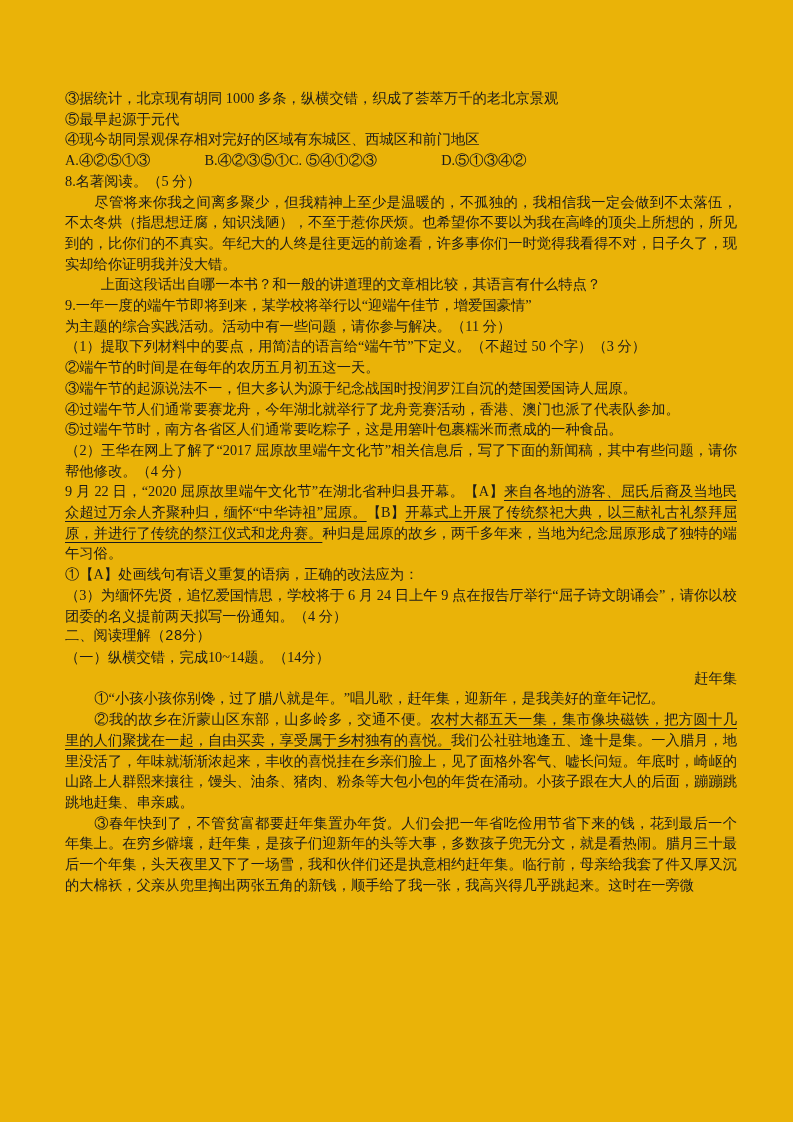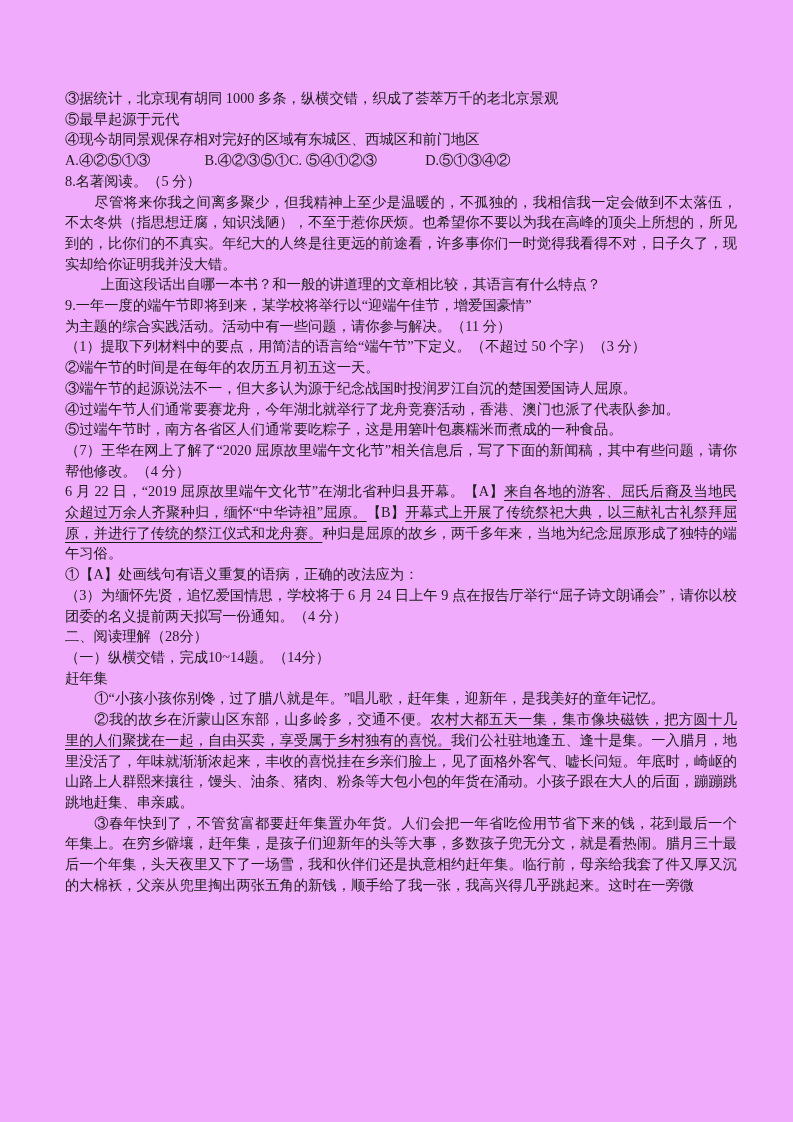--- a/index.html
+++ b/index.html
@@ -6,47 +6,47 @@
   body{
     background:#ffffff;
     font-family:"Liberation Serif","DejaVu Serif",serif;
     -webkit-font-smoothing:antialiased;
   }
   .page{
     position:relative;
     width:793px;
     height:1122px;
     margin:0 auto;
-    background:#f0abfc;
+    background:#eab308;
     color:#1b1b1b;
     box-sizing:border-box;
     padding:88px 56px 60px 65px;
     overflow:hidden;
   }
   .doc{
     width:672px;
     font-size:14.3px;
     line-height:20.7px;
     text-align:justify;
   }
   .doc p{margin:0;padding:0;}
   .indent{text-indent:2.05em;}
   .indent-q{text-indent:2.5em;}
-  .center{text-align:left;}
+  .center{text-align:right;}
   .ul{
     text-decoration:underline;
     text-underline-offset:4px;
     text-decoration-thickness:1px;
   }
   .gap-q9{margin-top:20px;}
   .gap-part2{margin-top:47px;}
   .gap-news{margin-top:31px;}
-  .gap-sec2{margin-top:46px;}
+  .gap-sec2{margin-top:46px;font-family:Liberation Mono, monospace;}
   .choices .b{margin-left:54px;}
-  .choices .d{margin-left:48px;}
+  .choices .d{margin-left:64px;}
   .nojust{text-align:left;}
 </style>
 </head>
 <body>
 
 <div class="page">
   <div class="doc">
 
     <p class="line">③据统计，北京现有胡同 1000 多条，纵横交错，织成了荟萃万千的老北京景观</p>
     <p class="line">⑤最早起源于元代</p>
@@ -58,23 +58,23 @@
     <p class="indent-q nojust">上面这段话出自哪一本书？和一般的讲道理的文章相比较，其语言有什么特点？</p>
 
     <p class="nojust gap-q9">9.一年一度的端午节即将到来，某学校将举行以“迎端午佳节，增爱国豪情”</p>
     <p class="nojust">为主题的综合实践活动。活动中有一些问题，请你参与解决。（11 分）</p>
     <p class="nojust">（1）提取下列材料中的要点，用简洁的语言给“端午节”下定义。（不超过 50 个字）（3 分）</p>
     <p>②端午节的时间是在每年的农历五月初五这一天。</p>
     <p>③端午节的起源说法不一，但大多认为源于纪念战国时投润罗江自沉的楚国爱国诗人屈原。</p>
     <p>④过端午节人们通常要赛龙舟，今年湖北就举行了龙舟竞赛活动，香港、澳门也派了代表队参加。</p>
     <p>⑤过端午节时，南方各省区人们通常要吃粽子，这是用箬叶包裹糯米而煮成的一种食品。</p>
 
-    <p class="gap-part2">（7）王华在网上了解了“2020 屈原故里端午文化节”相关信息后，写了下面的新闻稿，其中有些问题，请你帮他修改。（4 分）</p>
+    <p class="gap-part2">（2）王华在网上了解了“2017 屈原故里端午文化节”相关信息后，写了下面的新闻稿，其中有些问题，请你帮他修改。（4 分）</p>
 
-    <p class="gap-news"><span>6 月 22 日，“2019 屈原故里端午文化节”在湖北省种归县开幕。【A】</span><span class="ul">来自各地的游客、屈氏后裔及当地民众超过万余人齐聚种归，缅怀“中华诗祖”屈原。</span><span>【B】</span><span class="ul">开幕式上开展了传统祭祀大典，以三献礼古礼祭拜屈原，并进行了传统的祭江仪式和龙舟赛。</span><span>种归是屈原的故乡，两千多年来，当地为纪念屈原形成了独特的端午习俗。</span></p>
+    <p class="gap-news"><span>9 月 22 日，“2020 屈原故里端午文化节”在湖北省种归县开幕。【A】</span><span class="ul">来自各地的游客、屈氏后裔及当地民众超过万余人齐聚种归，缅怀“中华诗祖”屈原。</span><span>【B】</span><span class="ul">开幕式上开展了传统祭祀大典，以三献礼古礼祭拜屈原，并进行了传统的祭江仪式和龙舟赛。</span><span>种归是屈原的故乡，两千多年来，当地为纪念屈原形成了独特的端午习俗。</span></p>
 
     <p>①【A】处画线句有语义重复的语病，正确的改法应为：</p>
     <p>（3）为缅怀先贤，追忆爱国情思，学校将于 6 月 24 日上午 9 点在报告厅举行“屈子诗文朗诵会”，请你以校团委的名义提前两天拟写一份通知。（4 分）</p>
 
     <p class="gap-sec2">二、阅读理解（28分）</p>
     <p class="nojust">（一）纵横交错，完成10~14题。（14分）</p>
     <p class="center">赶年集</p>
     <p class="indent">①“小孩小孩你别馋，过了腊八就是年。”唱儿歌，赶年集，迎新年，是我美好的童年记忆。</p>
     <p class="indent"><span>②我的故乡在沂蒙山区东部，山多岭多，交通不便。</span><span class="ul">农村大都五天一集，集市像块磁铁，把方圆十几里的人们聚拢在一起，自由买卖，享受属于乡村独有的喜悦。</span><span>我们公社驻地逢五、逢十是集。一入腊月，地里没活了，年味就渐渐浓起来，丰收的喜悦挂在乡亲们脸上，见了面格外客气、嘘长问短。年底时，崎岖的山路上人群熙来攘往，馒头、油条、猪肉、粉条等大包小包的年货在涌动。小孩子跟在大人的后面，蹦蹦跳跳地赶集、串亲戚。</span></p>
     <p class="indent">③春年快到了，不管贫富都要赶年集置办年货。人们会把一年省吃俭用节省下来的钱，花到最后一个年集上。在穷乡僻壤，赶年集，是孩子们迎新年的头等大事，多数孩子兜无分文，就是看热闹。腊月三十最后一个年集，头天夜里又下了一场雪，我和伙伴们还是执意相约赶年集。临行前，母亲给我套了件又厚又沉的大棉袄，父亲从兜里掏出两张五角的新钱，顺手给了我一张，我高兴得几乎跳起来。这时在一旁微</p>

